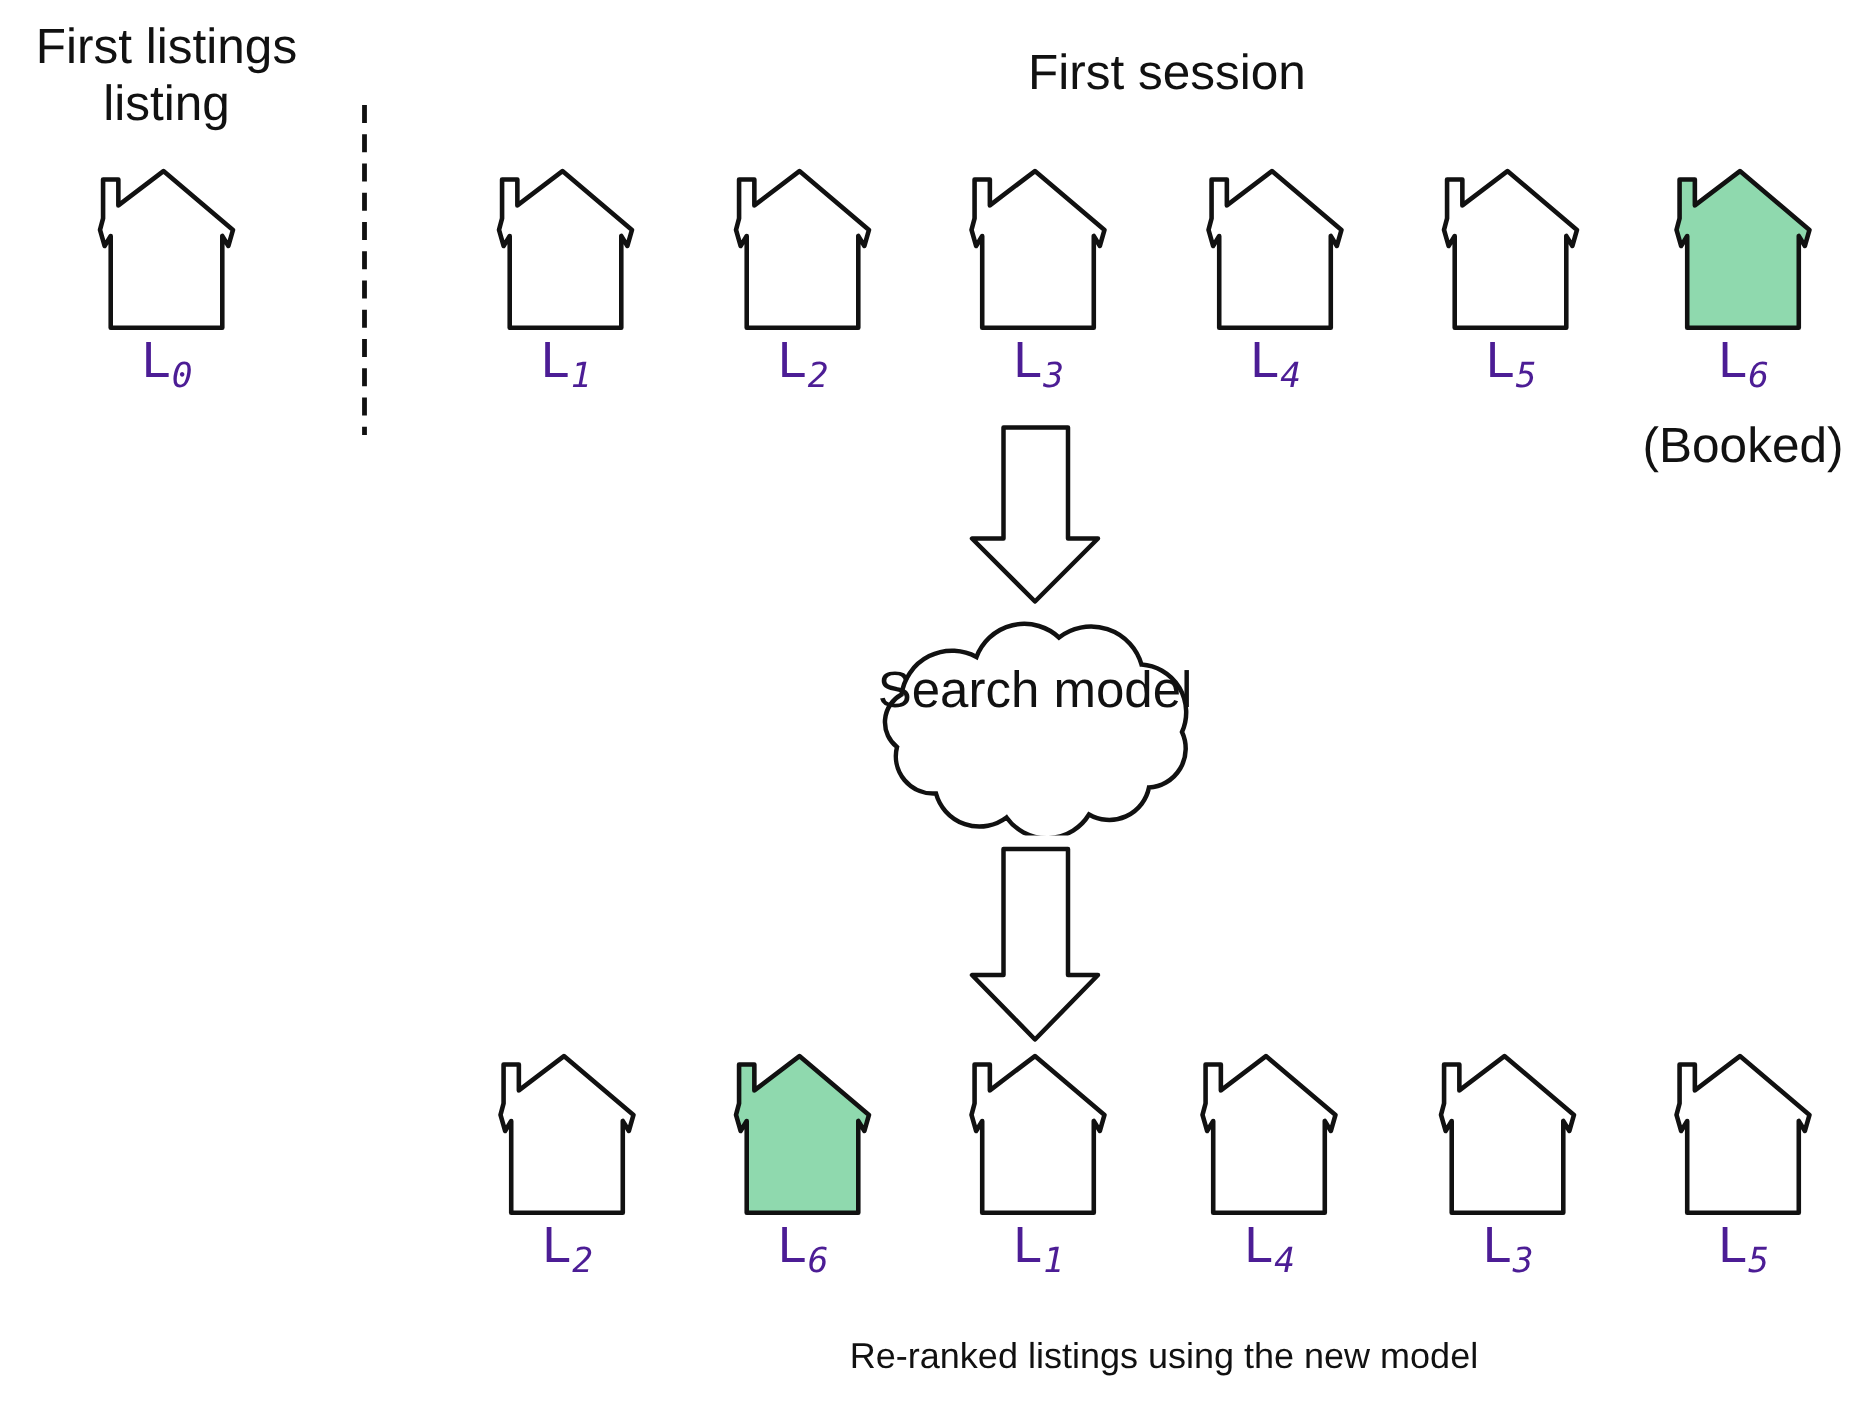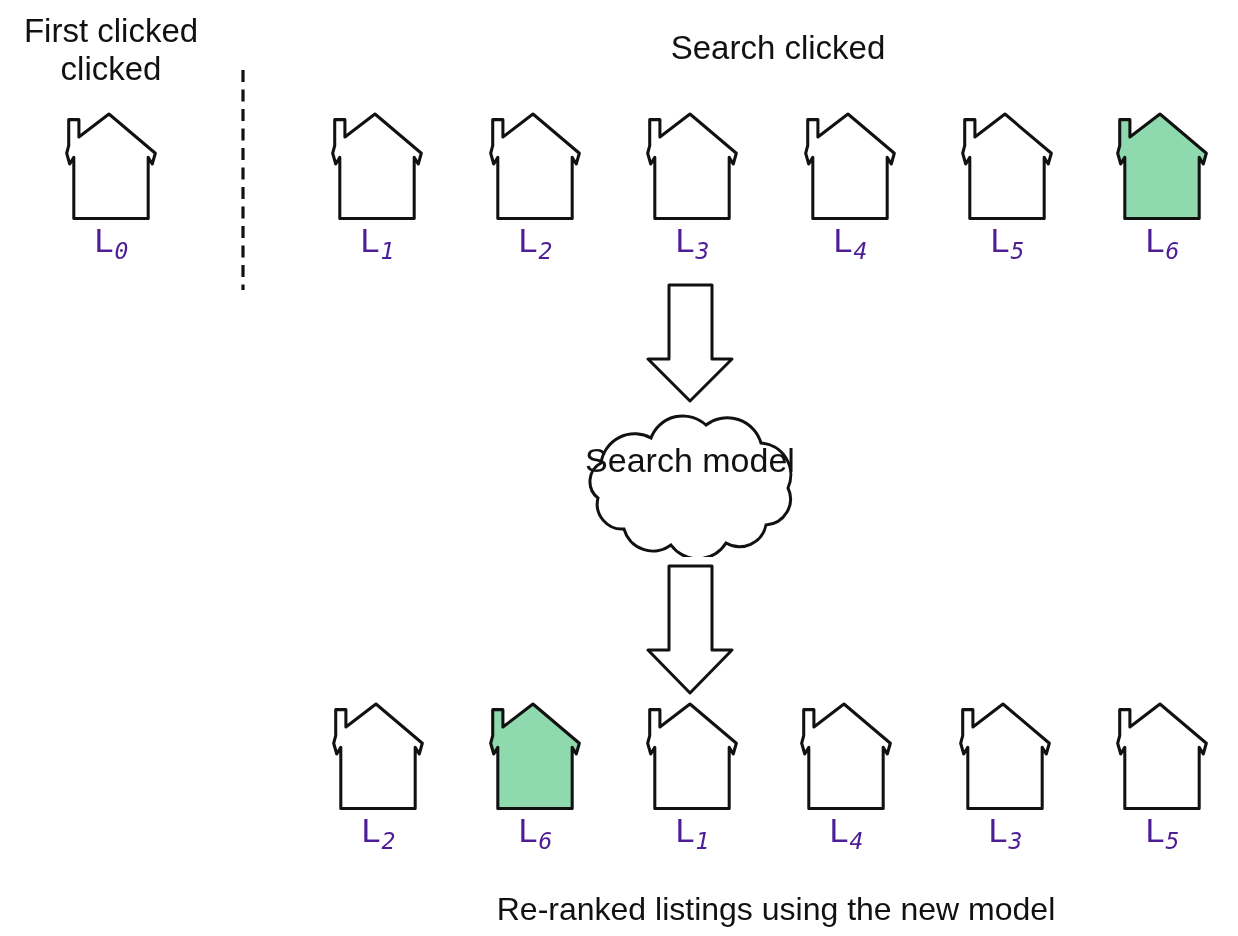--- a/index.html
+++ b/index.html
@@ -7,21 +7,21 @@
     width:1238px;height:936px;position:relative;overflow:hidden;
     background:#ffffff;color:#111111;
     font-family:"Liberation Sans",sans-serif;
   }
   .abs{position:absolute;}
   .title{
     font-size:33px;line-height:1.16;text-align:center;color:#111;
   }
   .first-title{left:0;top:12px;width:222px;}
   .search-title{left:578px;top:29px;width:400px;}
-  .caption{left:373px;top:891px;width:806px;font-size:32px;text-align:center;}
+  .caption{left:373px;top:891px;width:806px;font-size:24px;text-align:center;}
 
   .listing{position:absolute;width:94px;text-align:center;}
   .house-icon{display:block;color:#ffffff;}
   .booked .house-icon{color:var(--booked-fill,#8fd9ae);}
 
   .listing-label{
     margin-top:3px;font-size:34px;line-height:1.05;color:#4c1d95;
     letter-spacing:0;
   }
   .listing-label sub{
@@ -46,22 +46,22 @@
 <body style="background: rgb(255, 255, 255);">
 
 <svg width="0" height="0" style="position:absolute" aria-hidden="true">
   <defs>
     <symbol id="house-shape" viewBox="0 0 92 106">
       <path style="fill:currentColor;stroke:var(--outline,#111);stroke-width:3;stroke-linejoin:round" d="M 44 2 L 89.5 40.5 L 86.5 51 L 82.5 44.5 L 82.5 104.5 L 9.5 104.5 L 9.5 44.5 L 5.5 51 L 2.5 40.5 L 4.5 33 L 4.5 7.5 L 14.5 7.5 L 14.5 24.5 Z"></path>
     </symbol>
   </defs>
 </svg>
 
-<div class="abs title first-title">First clicked clicked</div>
-<div class="abs title search-title">Search clicked</div>
+<div class="abs title first-title">First listings listing</div>
+<div class="abs title search-title">First session</div>
 
 <svg class="abs" style="left:238px;top:66px" width="10" height="228">
   <line x1="5" y1="4" x2="5" y2="224" stroke="var(--outline,#111)" stroke-width="3.2" stroke-dasharray="12 7.5"></line>
 </svg>
 
 <div class="listing" style="left:64px;top:112px">
   <svg class="house-icon" viewBox="0 0 92 106" width="94" height="108">
       <use href="#house-shape"></use>
     </svg>
   <div class="listing-label"><span>L</span><sub>0</sub></div>
@@ -95,20 +95,21 @@
   <svg class="house-icon" viewBox="0 0 92 106" width="94" height="108">
       <use href="#house-shape"></use>
     </svg>
   <div class="listing-label"><span>L</span><sub>5</sub></div>
 </div>
 <div class="listing booked" style="left:1115px;top:112px">
   <svg class="house-icon" viewBox="0 0 92 106" width="94" height="108">
       <use href="#house-shape"></use>
     </svg>
   <div class="listing-label"><span>L</span><sub>6</sub></div>
+  <div class="booked-note">(Booked)</div>
 </div>
 
 <svg class="abs" style="left:646px;top:283px" width="88" height="120" viewBox="0 0 88 120">
   <path d="M 23 2 L 66 2 L 66 76 L 86 76 L 44 118 L 2 76 L 23 76 Z" fill="#ffffff" stroke="var(--outline,#111)" stroke-width="3" stroke-linejoin="round"></path>
 </svg>
 
 <svg class="abs" style="left:576px;top:403px" width="228" height="154" viewBox="0 0 228 154">
   <path fill="#ffffff" stroke="var(--outline,#111)" stroke-width="3" d="M 25 60
        A 34 34 0 0 1 75 35
        A 34 34 0 0 1 130 22

